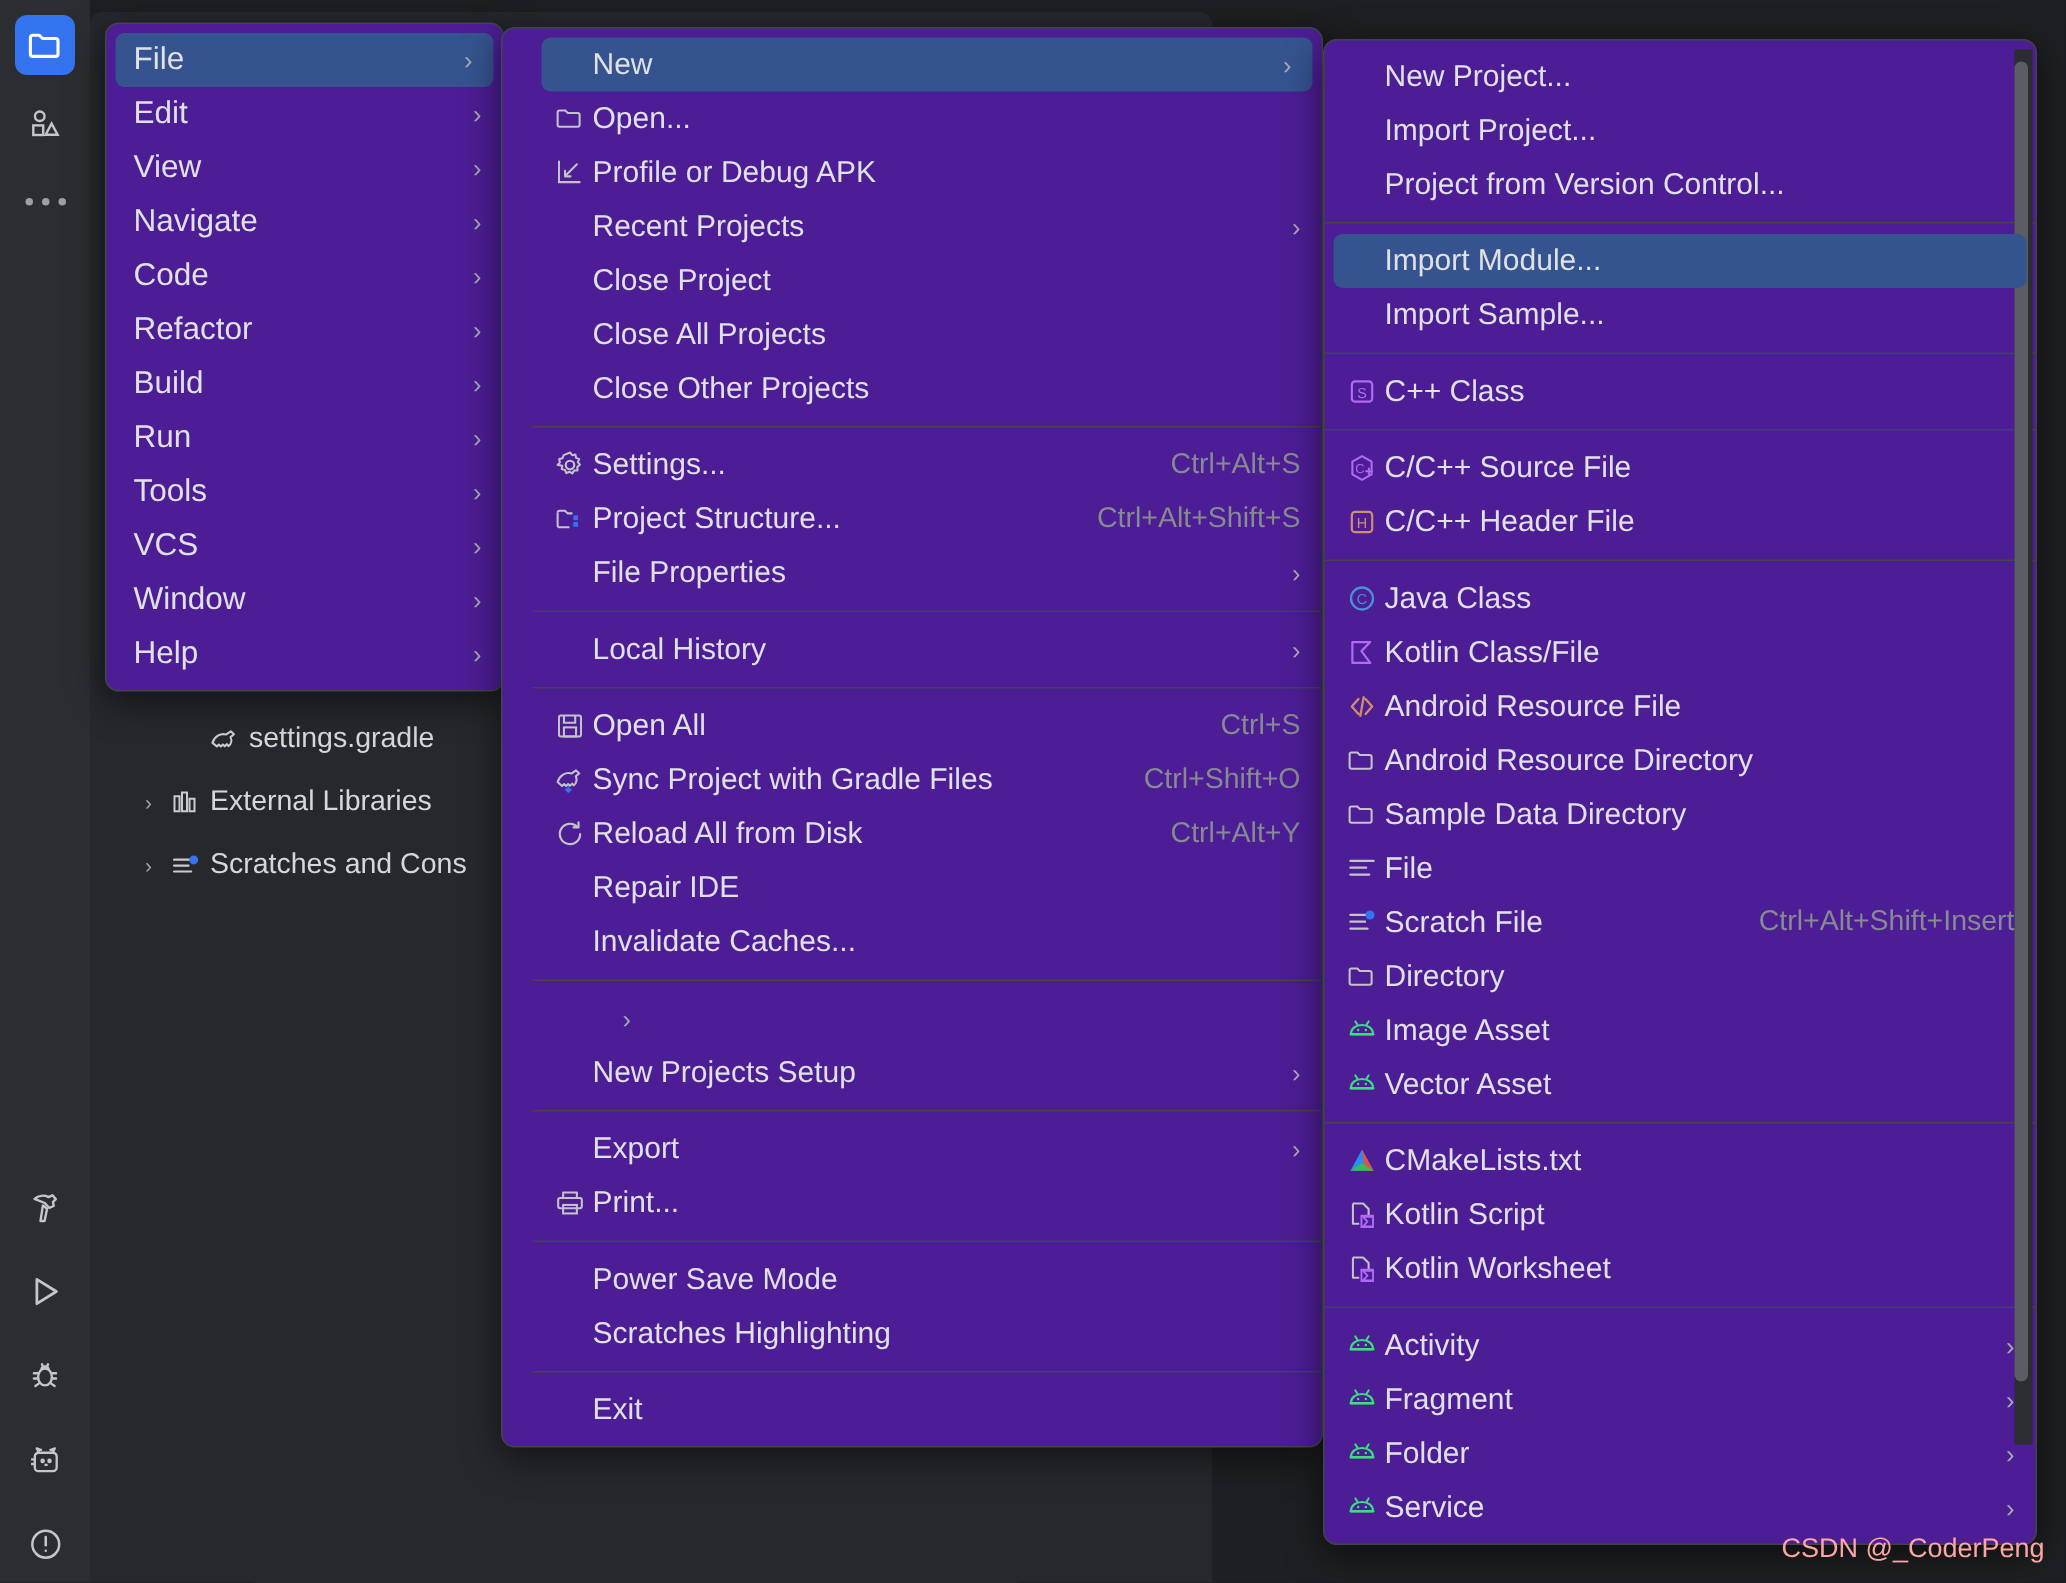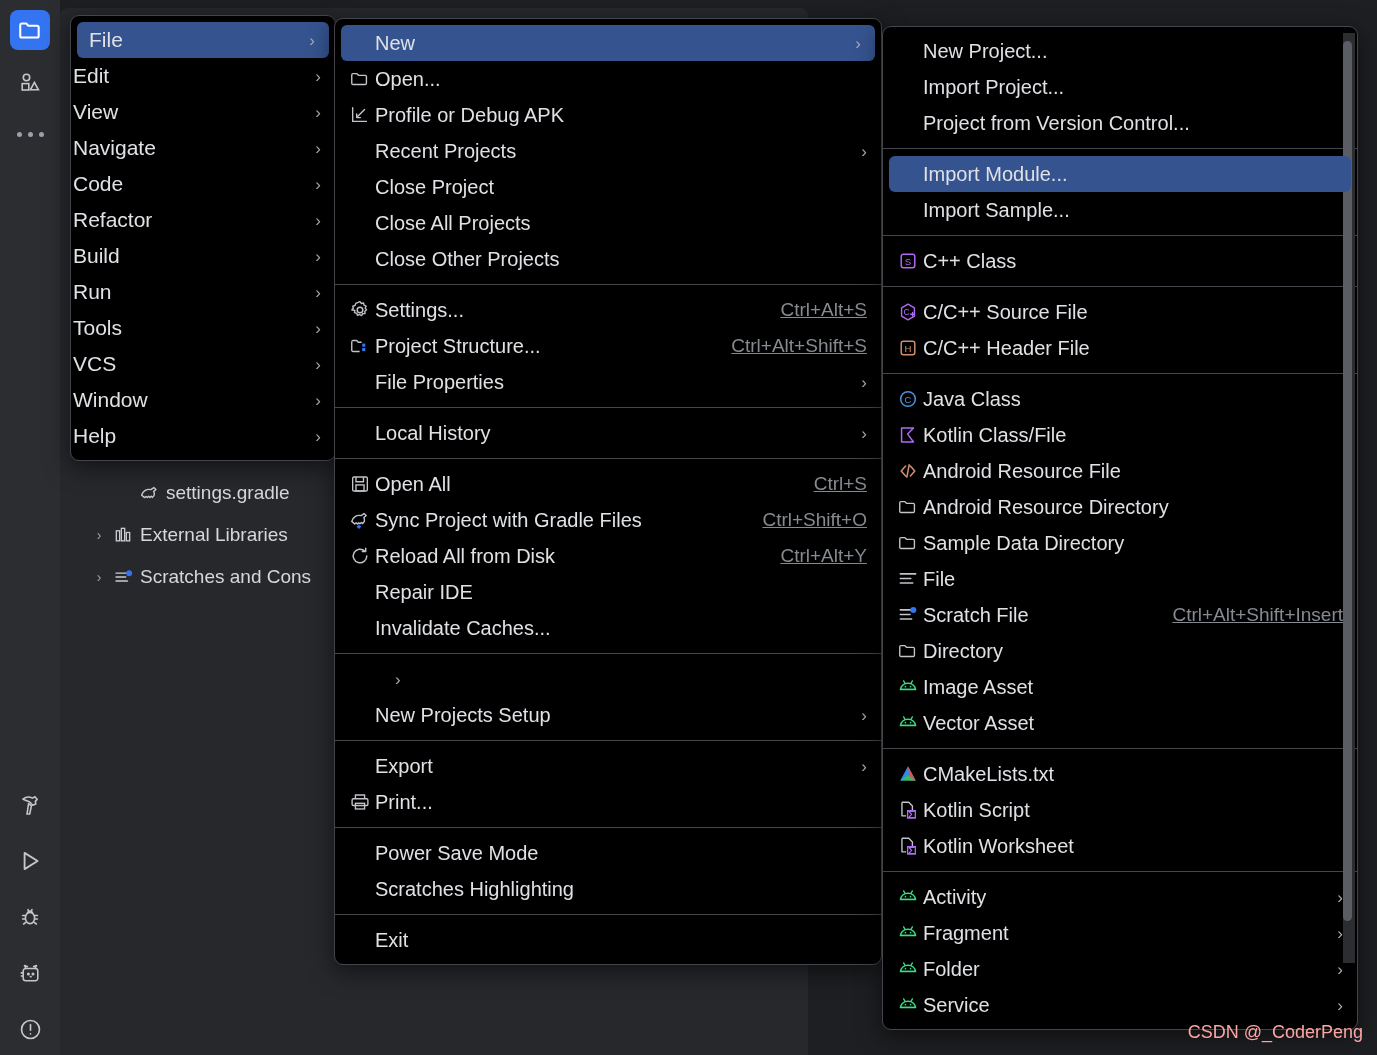--- a/index.html
+++ b/index.html
@@ -54,21 +54,21 @@
   .tree-row { display:flex; align-items:center; height:42px; white-space:nowrap; }
   .tree-arrow { width:22px; text-align:center; color:#a0a3aa; font-size:14px; flex:0 0 22px; }
   .tree-ico { width:26px; display:flex; align-items:center; justify-content:center; flex:0 0 26px; }
   .tree-lbl { margin-left:4px; }
   .ind-3 { padding-left:66px; }
   .ind-1 { padding-left:18px; }
 
   
   .menu {
     position:absolute;
-    background:#000000;
+    background:#4c1d95;
     border:1px solid #43454a;
     border-radius:9px;
     box-shadow: 0 6px 24px rgba(0,0,0,.55);
     padding:6px 0;
     color:#dfe1e5;
   }
   .mrow {
     position:relative;
     display:flex; align-items:center;
     height:36px;
@@ -76,32 +76,32 @@
     white-space:nowrap;
     font-size:20px;
     color:#dfe1e5;
   }
   .mrow.sel { background:#35538f; border-radius:6px; margin:0 6px; padding-left:4px; }
   .mrow .ico {
     width:30px; flex:0 0 30px;
     display:flex; align-items:center; justify-content:center;
   }
   .mrow .lbl { flex:1 1 auto; }
-  .mrow .shortcut { color:#868a91; font-size:19px; margin-left:28px;text-decoration:underline; }
+  .mrow .shortcut { color:#868a91; font-size:19px; margin-left:28px; }
   .mrow .arrow { color:#a7aab0; font-size:17px; margin-left:20px; line-height:1; }
   .msep { height:1px; background:#43454a; margin:7px 0; }
 
   
   #menu-main { left:70px; top:15px; width:266px; }
-  #menu-main .mrow { font-size:21px; height:36px; padding-left:2px; }
+  #menu-main .mrow { font-size:21px; height:36px; padding-left:18px; }
   #menu-main .mrow.sel { padding-left:12px; }
   #menu-main .lbl { flex:1 1 auto; }
 
   
-  #menu-file { left:334px; top:18px; width:548px; }
+  #menu-file { left:334px; top:18px; width:548px;padding-left:20px; }
   #menu-file .mrow { height:36px; }
 
   
   #menu-new { left:882px; top:26px; width:476px; }
   #menu-new .mrow { height:36px; }
 
   
   .submenu-scroll {
     position:absolute; right:2px; top:6px; width:12px; height:930px;
     background:#2b2d30;

